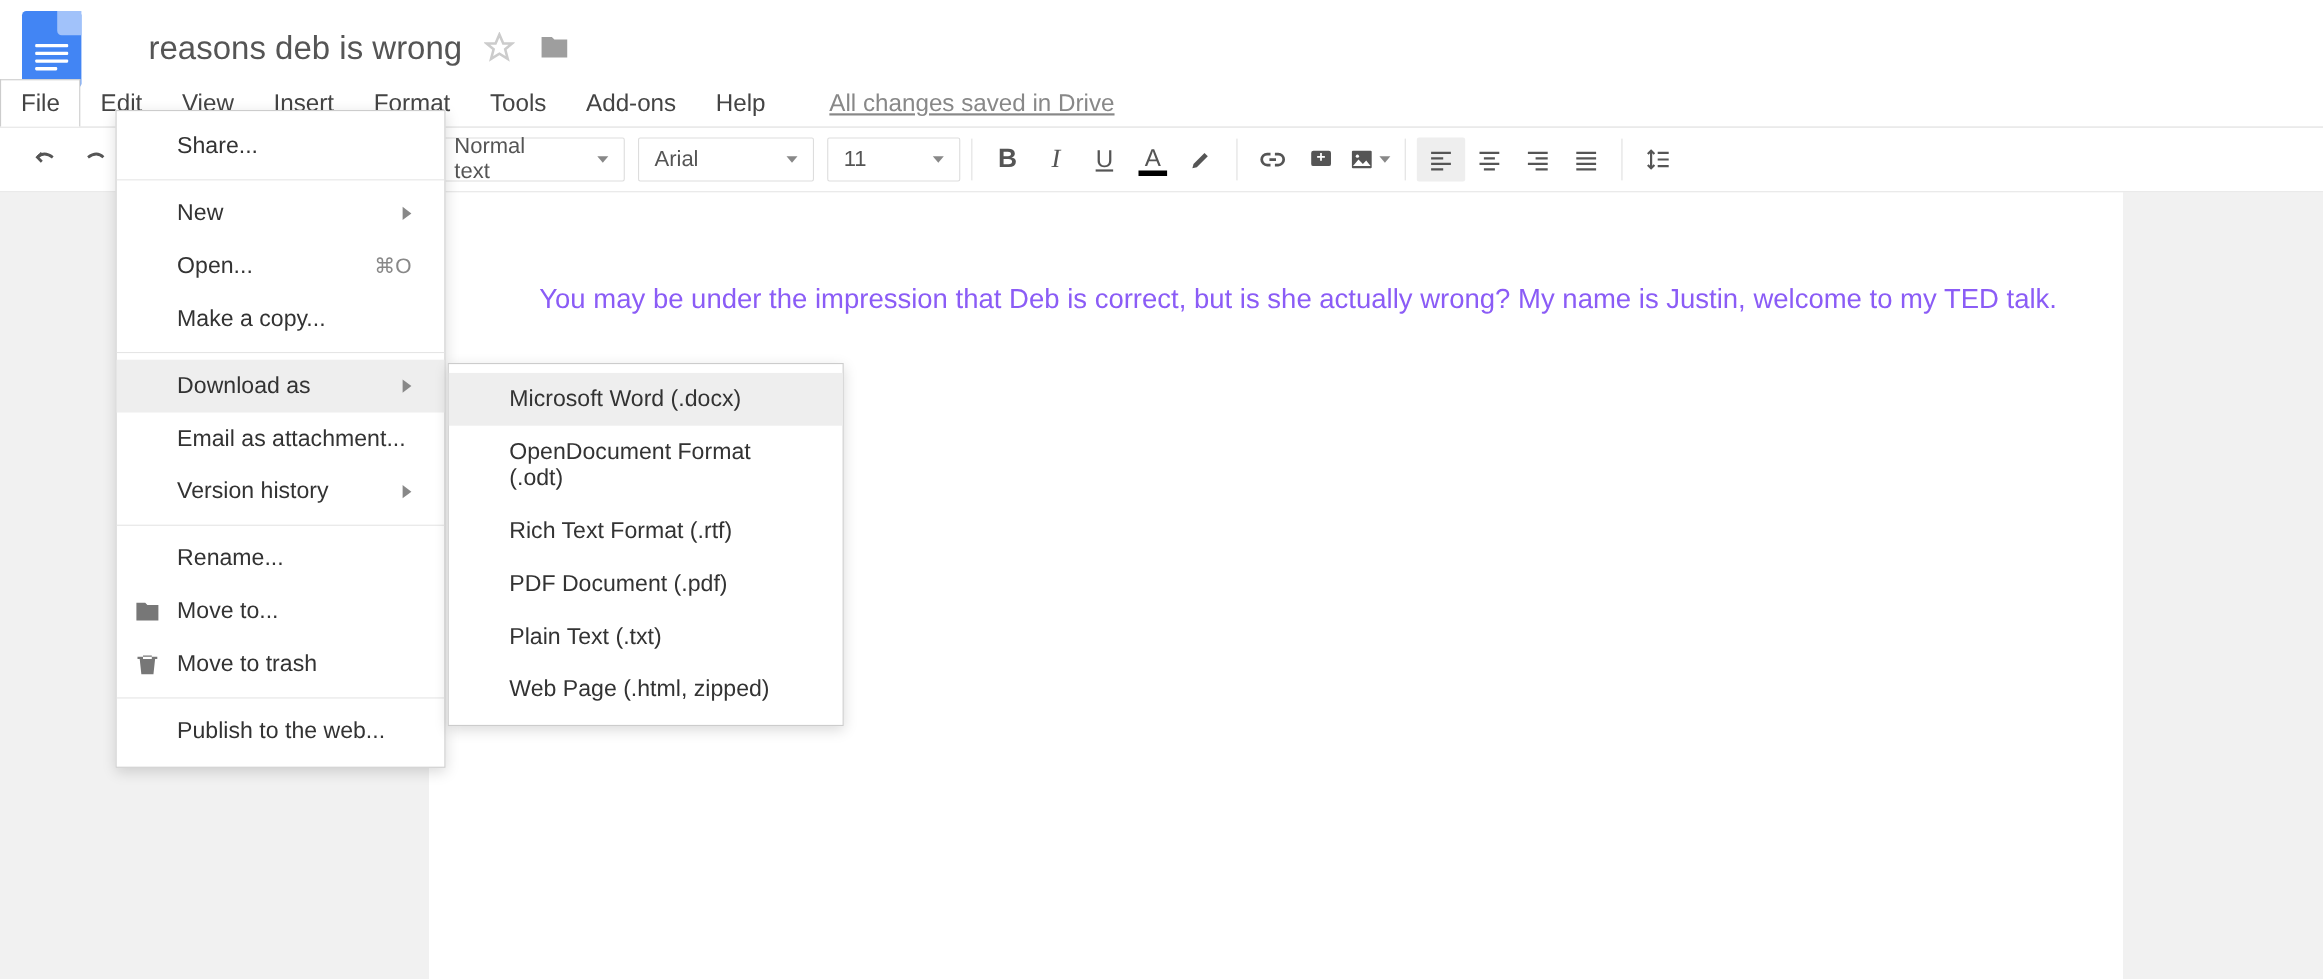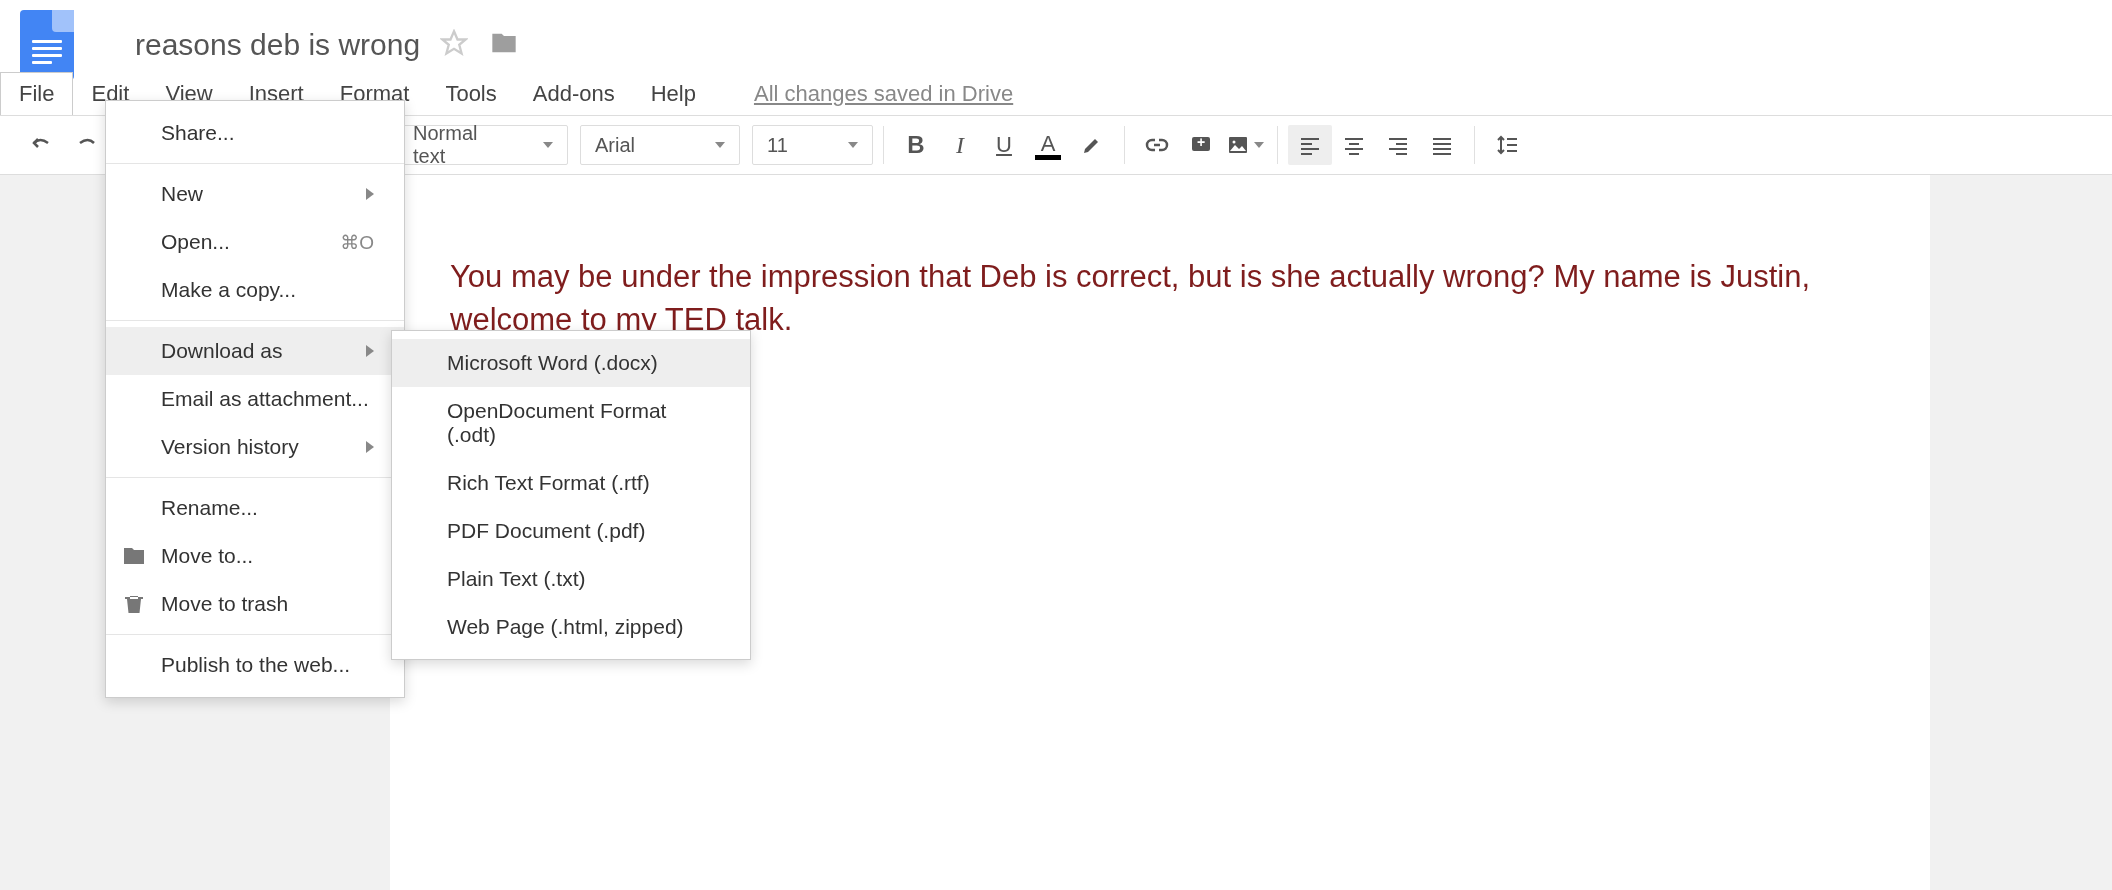--- a/index.html
+++ b/index.html
@@ -26,32 +26,32 @@
   .toolbar { display: flex; align-items: center; height: 60px; border-top: 1px solid #ddd; border-bottom: 1px solid #ddd; padding: 0 20px; gap: 0; }
   .tb-sep { width: 1px; height: 38px; background: #e0e0e0; margin: 0 10px; }
   .tb-btn { display: flex; align-items: center; justify-content: center; min-width: 44px; height: 40px; cursor: pointer; color: #555; }
   .tb-btn.active { background: #eee; border-radius: 2px; }
   .tb-dropdown { display: flex; align-items: center; justify-content: space-between; padding: 0 14px; height: 40px; border: 1px solid #ddd; border-radius: 2px; font-size: 20px; color: #555; cursor: pointer; gap: 32px; }
   .caret { width: 0; height: 0; border-left: 5px solid transparent; border-right: 5px solid transparent; border-top: 6px solid #888; }
   .toolbar svg { width: 24px; height: 24px; }
 
   .canvas-bg { background: #f1f1f1; height: 780px; position: relative; }
   .page { background: #fff; width: 1540px; margin-left: 390px; height: 100%; padding: 80px 60px; }
-  .page p { font-size: 31px; line-height: 1.4; color: #7f1d1d; }
+  .page p { font-size: 25px; line-height: 1.4; color: #8b5cf6; text-align: right; }
 
   .dropdown { position: absolute; background: #fff; border: 1px solid #ccc; box-shadow: 0 4px 12px rgba(0,0,0,0.15); z-index: 40; }
   .dropdown .sep { height: 1px; background: #e5e5e5; margin: 6px 0; }
   .dd-item { display: flex; align-items: center; justify-content: space-between; padding: 12px 30px 12px 55px; font-size: 21px; color: #333; cursor: pointer; position: relative; }
   .dd-item.hover { background: #eee; }
   .dd-item .left-icon { position: absolute; left: 16px; width: 24px; height: 24px; fill: #777; }
   .dd-item .shortcut { color: #888; font-size: 19px; }
   .dd-item .sub-caret { width: 0; height: 0; border-top: 6px solid transparent; border-bottom: 6px solid transparent; border-left: 8px solid #888; }
 
   #file-dropdown { left: 105px; top: 100px; width: 300px; padding: 8px 0; }
-  #download-submenu { left: 391px; top: 330px; width: 360px; padding: 8px 0; }
+  #download-submenu { left: 407px; top: 330px; width: 360px; padding: 8px 0; }
 </style>
 </head>
 <body>
 
 <div class="top-row">
   <div class="doc-icon">
     <div class="doc-lines">
         <div></div>
         <div></div>
         <div></div>

